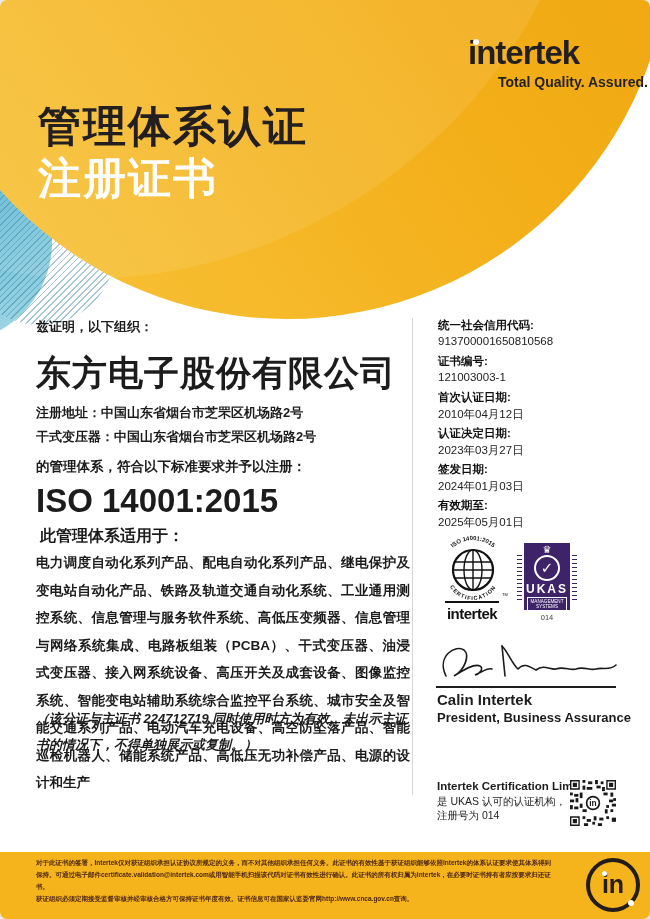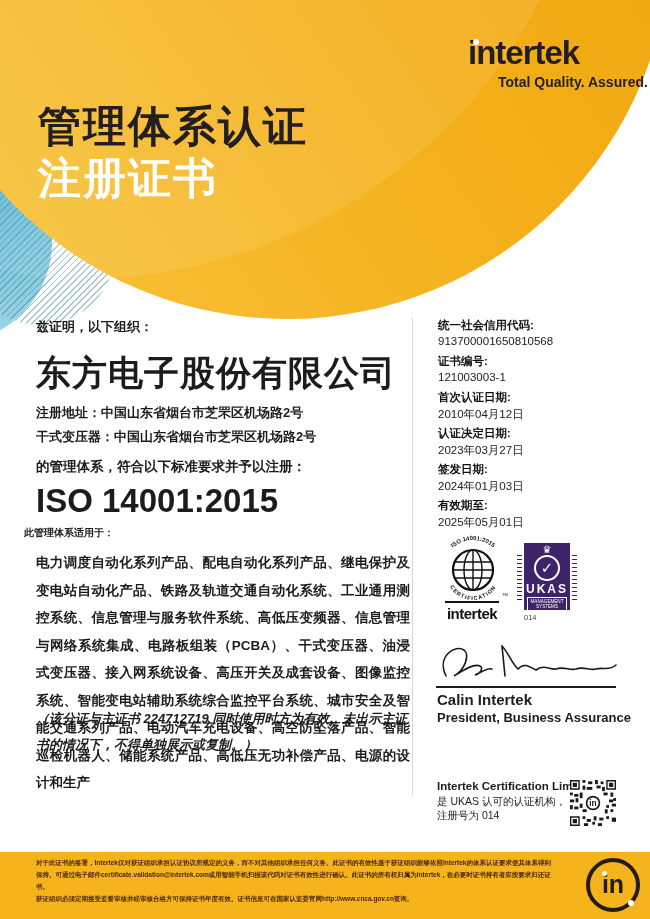--- a/index.html
+++ b/index.html
@@ -1,17 +1,17 @@
 <!DOCTYPE html>
 <html><head>
 <meta charset="utf-8">
 <style>
   html,body{margin:0;padding:0;background:#e8e8e8;}
   .page{position:relative;width:650px;height:919px;background:#ffffff;overflow:hidden;
-        font-family:"Liberation Sans","DejaVu Sans",sans-serif;color:#1c1c1c;}
+        font-family:"Liberation Sans","DejaVu Sans",sans-serif;color:#1c1c1c;border-radius:7px;}
   .abs{position:absolute;}
   
   .teal-circle{left:-150px;top:141px;width:202px;height:202px;border-radius:50%;
     background:linear-gradient(160deg,#57b4cf 25%,#7cc6dc 60%,#9cd4e4 90%);}
   .hatch-circle{left:-35px;top:175px;width:150px;height:150px;border-radius:50%;
     background:repeating-linear-gradient(135deg,rgba(32,115,145,0.40) 0 1.3px,rgba(0,0,0,0) 1.3px 4.6px);}
   .yellow-blob{left:-97px;top:-449px;width:768px;height:768px;border-radius:50%;
     background:linear-gradient(235deg,#eca20b 0%,#f3ae18 45%,#f9c63e 100%);}
   .light-wash{left:-300px;top:-500px;width:900px;height:760px;border-radius:50%;
     background:rgba(255,255,255,0.09);transform:rotate(-30deg);}
@@ -22,39 +22,39 @@
   
   .title1{left:38px;top:98px;font-size:43px;font-weight:800;letter-spacing:2px;color:#231f20;}
   .title2{left:38px;top:150px;font-size:43px;font-weight:800;letter-spacing:2px;color:#ffffff;}
   
   .intro{left:36px;top:318px;font-size:13px;font-weight:700;}
   .org-name{left:36px;top:350px;font-size:35px;font-weight:800;letter-spacing:1px;}
   .addr1{left:36px;top:404px;font-size:13px;font-weight:600;}
   .addr2{left:36px;top:428px;font-size:13px;font-weight:600;}
   .statement{left:36px;top:458px;font-size:13.5px;font-weight:700;}
   .standard{left:36px;top:482px;font-size:33px;font-weight:800;}
-  .scope-h{left:24px;top:526px;font-size:10px;font-weight:700;}
+  .scope-h{left:40px;top:526px;font-size:16px;font-weight:700;}
   .scope-t{left:36px;top:549px;width:374px;font-size:13.5px;font-weight:600;line-height:27.5px;text-align:justify;}
   .note{left:36px;top:706px;width:378px;font-size:13px;font-style:italic;font-weight:600;line-height:26px;}
   
   .vline{left:412px;top:318px;width:1px;height:477px;background:#d6d6d6;}
   
   .d-label{position:absolute;left:438px;font-size:11.5px;font-weight:700;color:#111;}
   .d-value{position:absolute;left:438px;font-size:11.5px;color:#222;}
   
   .ukas{left:524px;top:543px;width:46px;height:67px;background:#3e2369;color:#fff;text-align:center;}
   .ukas-ticks-l,.ukas-ticks-r{position:absolute;top:555px;width:5px;height:46px;
     background:repeating-linear-gradient(180deg,#3e2369 0 1px,rgba(0,0,0,0) 1px 4px);}
   .ukas-ticks-l{left:517px;} .ukas-ticks-r{left:572px;}
   .ukas .crown{font-size:10px;line-height:11px;margin-top:1px;}
   .ukas .ring{width:22px;height:22px;border:2.5px solid #fff;border-radius:50%;margin:0 auto;
     font-size:15px;font-weight:700;line-height:21px;}
   .ukas .uname{font-size:12px;font-weight:700;letter-spacing:2px;margin-top:1px;}
   .ukas .usub{font-size:4.6px;line-height:5.2px;border:0.5px solid #fff;margin:1px 3px 0 3px;padding:1px 0;}
-  .ukas-num{left:524px;top:613px;width:46px;text-align:left;font-size:7.5px;color:#444;}
+  .ukas-num{left:524px;top:613px;width:46px;text-align:center;font-size:7.5px;color:#444;}
   
   .sig-line{left:436px;top:686px;width:180px;height:2px;background:#1d1d1d;}
   .sig-name{left:437px;top:691px;font-size:15px;font-weight:700;}
   .sig-title{left:437px;top:710px;font-size:13px;font-weight:600;}
   .iss-addr{left:437px;top:733px;width:190px;font-size:11.5px;font-weight:600;line-height:15.5px;}
   .acc1{left:437px;top:780px;font-size:11.5px;font-weight:700;}
   .acc2{left:437px;top:795px;font-size:10.5px;}
   .acc3{left:437px;top:809px;font-size:10.5px;}
   
   .footer{left:0;top:852px;width:650px;height:67px;background:#f5b31c;}

